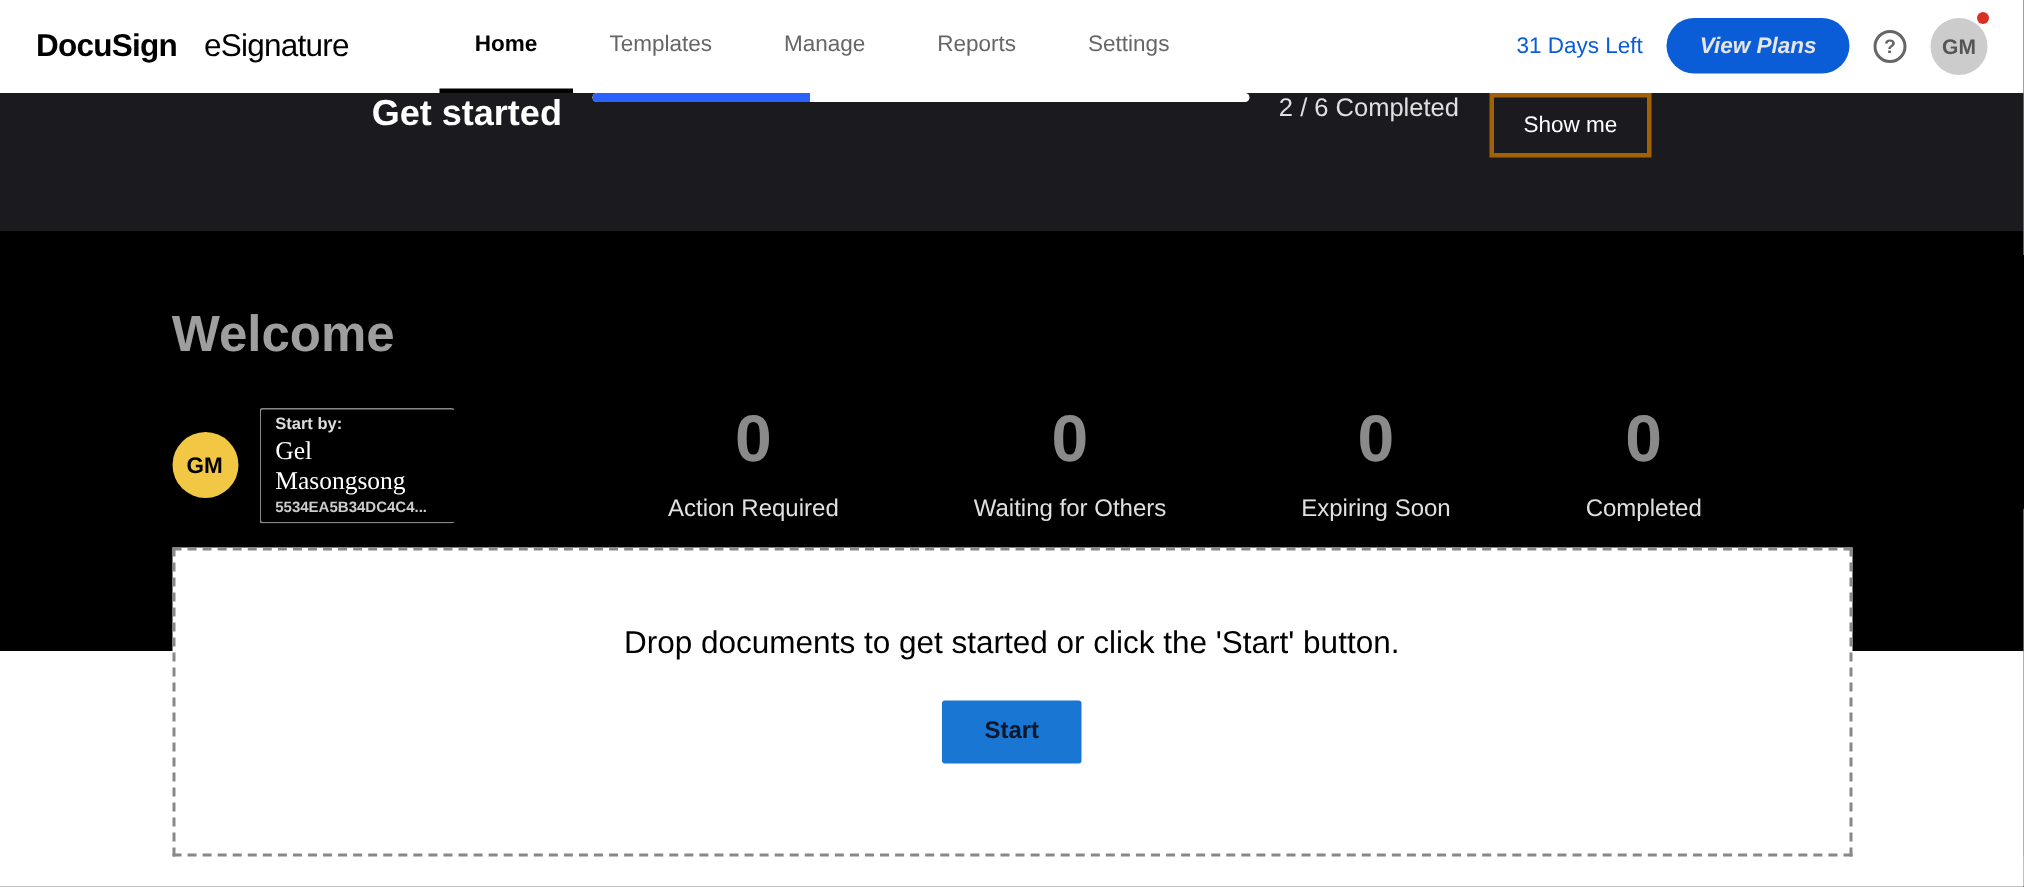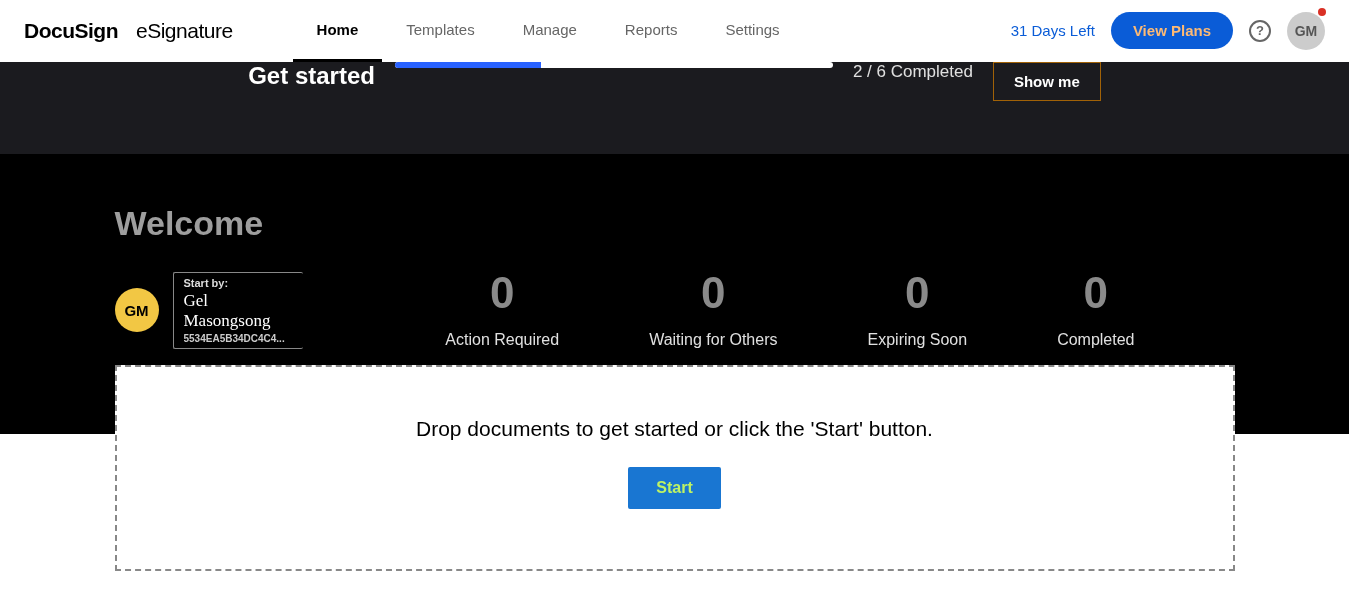--- a/index.html
+++ b/index.html
@@ -7,33 +7,33 @@
 
 
 .header { display: flex; align-items: center; height: 62px; background: #fff; padding: 0 24px; border-bottom: 1px solid transparent; }
 .logo { font-size: 21px; font-weight: 700; color: #000; letter-spacing: -0.5px; }
 .logo .thin { font-weight: 400; margin-left: 18px; }
 .nav { display: flex; margin-left: 60px; gap: 0; }
 .nav-item { padding: 0 24px; height: 62px; display: flex; align-items: center; font-size: 15px; color: #666; cursor: pointer; font-weight: 500; border-bottom: 3px solid transparent; }
 .nav-item.active { color: #000; font-weight: 600; border-bottom: 3px solid #000; }
 .header-right { margin-left: auto; display: flex; align-items: center; gap: 16px; }
 .days-left { color: #0a5cd7; font-size: 15px; font-weight: 500; }
-.view-plans { background: #0a5cd7; color: #fdba74; border: none; padding: 10px 22px; border-radius: 22px; font-size: 15px; font-weight: 600; cursor: pointer; }
+.view-plans { background: #0a5cd7; color: #e5e5e5; border: none; padding: 10px 22px; border-radius: 22px; font-size: 15px; font-weight: 600; cursor: pointer; font-style: italic; }
 .help-icon { width: 22px; height: 22px; border: 2px solid #666; border-radius: 50%; display: flex; align-items: center; justify-content: center; font-size: 13px; color: #666; font-weight: 600; cursor: pointer; }
 .avatar-wrap { position: relative; }
 .avatar { width: 38px; height: 38px; border-radius: 50%; background: #ccc; color: #555; display: flex; align-items: center; justify-content: center; font-size: 14px; font-weight: 600; cursor: pointer; }
 .avatar-dot { position: absolute; top: -4px; right: -1px; width: 8px; height: 8px; background: #d93025; border-radius: 50%; }
 
 
 .get-started-bar { background: #1b1b1f; height: 92px; display: flex; align-items: flex-start; justify-content: center; gap: 20px; }
 .gs-title { color: #fff; font-size: 24px; font-weight: 700; }
 .gs-progress { width: 438px; height: 6px; background: #fff; border-radius: 3px; overflow: hidden; }
 .gs-progress-fill { height: 100%; background: #2962ff; width: 33.3%; }
 .gs-count { color: #e0e0e0; font-size: 17px; }
-.gs-showme { background: transparent; border: 1px solid #a16207; color: #fff; padding: 10px 20px; font-size: 15px; font-weight: 700; cursor: pointer; }
+.gs-showme { background: transparent; border: 3px solid #a16207; color: #fff; padding: 10px 20px; font-size: 15px; font-weight: 400; cursor: pointer; }
 
 
 .main-dark { background: #000; padding: 50px 0 0 0; min-height: 300px; position: relative; }
 .container { max-width: 1120px; margin: 0 auto; padding: 0 0; }
 .welcome { color: #9e9e9e; font-size: 34px; font-weight: 700; margin-bottom: 28px; }
 
 .welcome-row { display: flex; align-items: center; gap: 48px; }
 .sig-block { display: flex; align-items: center; gap: 14px; }
 .sig-avatar { width: 44px; height: 44px; border-radius: 50%; background: #f2c744; color: #000; display: flex; align-items: center; justify-content: center; font-size: 15px; font-weight: 700; }
 .sig-box { border: 1px solid #888; border-right: none; border-radius: 2px; padding: 4px 10px 4px 10px; position: relative; width: 130px; }
@@ -44,21 +44,21 @@
 
 .stats { display: flex; gap: 90px; margin-left: auto; padding-right: 100px; }
 .stat { text-align: center; }
 .stat-num { color: #8a8a8a; font-size: 44px; font-weight: 700; line-height: 1; }
 .stat-label { color: #e0e0e0; font-size: 16px; margin-top: 16px; white-space: nowrap; }
 
 
 .drop-wrap { max-width: 1120px; margin: 16px auto 0; position: relative; z-index: 2; }
 .drop-zone { border: 2px dashed #888; background: #fff; padding: 50px 20px 60px; text-align: center; }
 .drop-text { font-size: 21px; font-weight: 500; color: #000; margin-bottom: 26px; }
-.start-btn { background: #1976d2; color: #bef264; border: none; padding: 12px 28px; font-size: 16px; font-weight: 600; cursor: pointer; border-radius: 2px; }
+.start-btn { background: #1976d2; color: #0f172a; border: none; padding: 12px 28px; font-size: 16px; font-weight: 600; cursor: pointer; border-radius: 2px; }
 
 
 .lower-white { position: absolute; left: 0; right: 0; top: 434px; bottom: 0; background: #fff; z-index: 0; }
 </style>
 </head>
 <body>
 
 <div class="header">
   <div class="logo">
     <span>DocuSign</span><span class="thin">eSignature</span>

